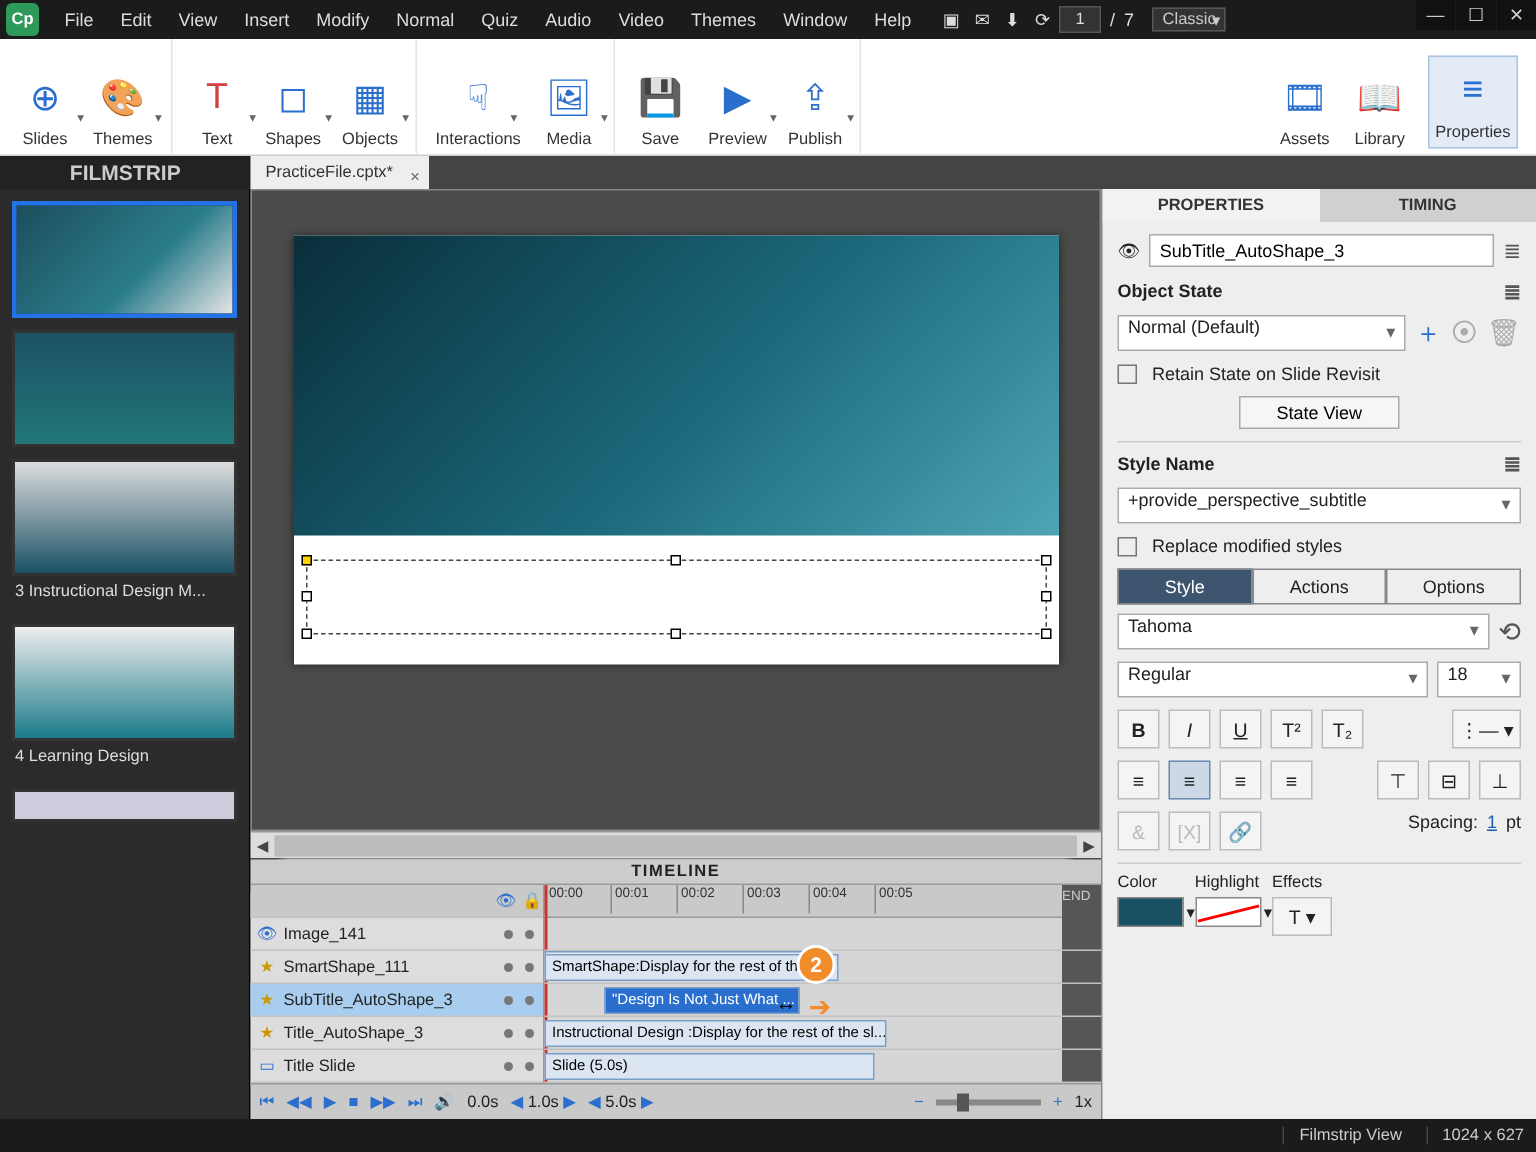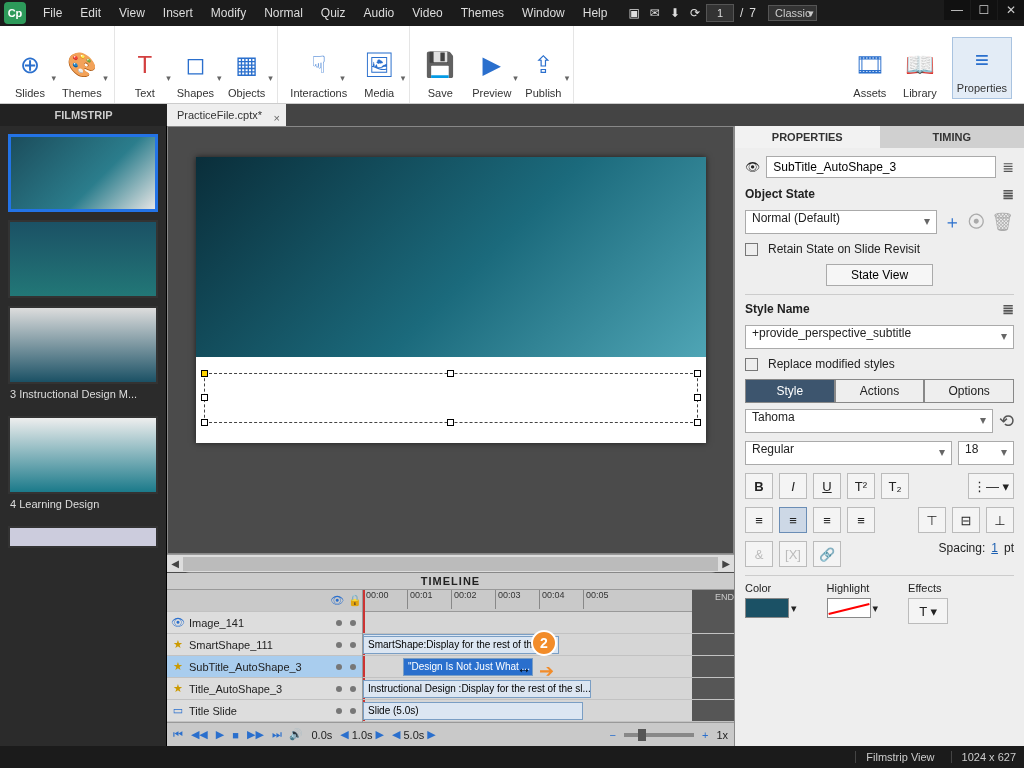--- a/index.html
+++ b/index.html
@@ -24,21 +24,21 @@
 .rbtn { display:flex; flex-direction:column; align-items:center; cursor:pointer; font-size:11px; color:#333; }
 .rbtn .ic { width:36px; height:36px; display:flex; align-items:center; justify-content:center; font-size:24px; margin-bottom:4px; position:relative; }
 .rbtn .dd:after{ content:"▾"; font-size:9px; color:#666; position:absolute; right:-8px; bottom:0px; }
 .ic-blue{ color:#2a6fcd; }
 .ic-red{ color:#d34040; }
 .ribbon .spacer { flex:1; }
 .props-btn{ background:#e3ecf6; border:1px solid #a9c3e0; padding:4px;}
 
 
 .tabstrip { background:#444; height:22px; display:flex; align-items:flex-end; }
-.tabstrip .filmstrip-tab { width:167px; background:#222; color:#ccc; text-align:center; font-size:11px; height:22px; line-height:22px; font-weight:600;}
+.tabstrip .filmstrip-tab { width:167px; background:#222; color:#ccc; text-align:center; font-size:14px; height:22px; line-height:22px; font-weight:600;}
 .tabstrip .filetab { background:#eee; color:#333; height:22px; line-height:22px; padding:0 24px 0 10px; font-size:11px; position:relative; }
 .filetab .x{position:absolute; right:6px; top:3px; font-size:11px; color:#666;}
 
 
 .main { flex:1; display:flex; min-height:0; }
 
 
 .filmstrip { width:167px; background:#2b2b2b; overflow:auto; border-right:1px solid #000; }
 .thumb { margin:8px 8px 2px 8px; }
 .thumb .img { width:100%; height:78px; background:linear-gradient(135deg,#1c4d5c,#2b7d8c 60%,#e5e5e5); border:2px solid #333; }
@@ -76,21 +76,21 @@
 .tl-row .dot{ width:6px; height:6px; border-radius:50%; background:#777;}
 .tl-track{ flex:1; position:relative; background:#d6d6d6;}
 .ruler{ height:22px; background:#c9c9c9; border-bottom:1px solid #999; font-size:9px; display:flex; align-items:flex-end; padding-bottom:2px;}
 .tick{ width:44px; border-left:1px solid #888; padding-left:2px; color:#333; position:relative; height:100%;}
 .playhead{ position:absolute; left:0; top:0; bottom:0; width:2px; background:#c33;}
 .track-row{ height:22px; border-bottom:1px solid #c2c2c2; position:relative;}
 .clip{ position:absolute; top:2px; height:18px; font-size:10px; color:#000; overflow:hidden; white-space:nowrap; padding:2px 4px; border:1px solid #7a9ec4;}
 .clip.bg{ background:#dce6f2;}
 .clip.sel{ background:#2a6fcd; color:#fff;}
 .marker{ position:absolute; top:0; width:26px; height:26px; border-radius:50%; background:#f28c2a; color:#fff; font-weight:bold; display:flex; align-items:center; justify-content:center; font-size:14px; border:2px solid #fff;}
-.end-col{ position:absolute; right:0; top:0; bottom:0; width:42px; background:#565656; color:#ccc; font-size:9px; text-align:right; padding-top:2px;}
+.end-col{ position:absolute; right:0; top:0; bottom:0; width:26px; background:#565656; color:#ccc; font-size:9px; text-align:left; padding-top:2px;}
 .tl-controls{ height:24px; background:#c9c9c9; display:flex; align-items:center; gap:8px; padding:0 6px; font-size:11px; border-top:1px solid #999;}
 .tl-controls .pc{ color:#2a6fcd; cursor:pointer;}
 .tl-controls .field{ display:flex; align-items:center; gap:3px;}
 .zoom-slider{ width:70px; height:4px; background:#888; position:relative;}
 .zoom-slider .kn{ position:absolute; left:14px; top:-4px; width:8px; height:12px; background:#555;}
 
 
 .rpanel{ width:290px; background:#eee; border-left:1px solid #888; display:flex; flex-direction:column; overflow:hidden;}
 .rtabs{ display:flex; height:22px; font-size:11px;}
 .rtab{ flex:1; text-align:center; line-height:22px; background:#d0d0d0; color:#333; font-weight:600; cursor:pointer;}
@@ -105,21 +105,21 @@
 .iconbtn{ color:#2a6fcd; font-size:18px; cursor:pointer; }
 .checkbox{ width:13px; height:13px; border:1px solid #777; display:inline-block; margin-right:4px;}
 hr{ border:none; border-top:1px solid #ccc; margin:6px 0;}
 .tabs3{ display:flex; margin:6px 0;}
 .tabs3 div{ flex:1; text-align:center; padding:4px 0; font-size:12px; border:1px solid #888; cursor:pointer;}
 .tabs3 .act{ background:#3d556e; color:#fff;}
 .mini-row{ display:flex; gap:6px; margin-bottom:8px;}
 .btnsquare{ width:28px; height:26px; border:1px solid #bbb; background:#f4f4f4; display:flex; align-items:center; justify-content:center; font-size:13px; cursor:pointer;}
 .btnsquare.sel{ background:#cdd8e6; border-color:#6a8db5;}
 .colorbox{ width:44px; height:20px; border:1px solid #888;}
-.col-ctrls{ display:flex; gap:30px; font-size:11px; }
+.col-ctrls{ display:flex; font-size:11px; }
 .col-ctrls .lbl{ margin-bottom:4px; display:block;}
 .menu-more{ font-size:14px; color:#555; cursor:pointer;}
 
 
 .status{ height:22px; background:#1b1b1b; color:#ccc; display:flex; align-items:center; justify-content:flex-end; font-size:11px; padding:0 8px; gap:16px;}
 .status span{ border-left:1px solid #444; padding-left:10px;}
 </style>
 </head>
 <body>
 

